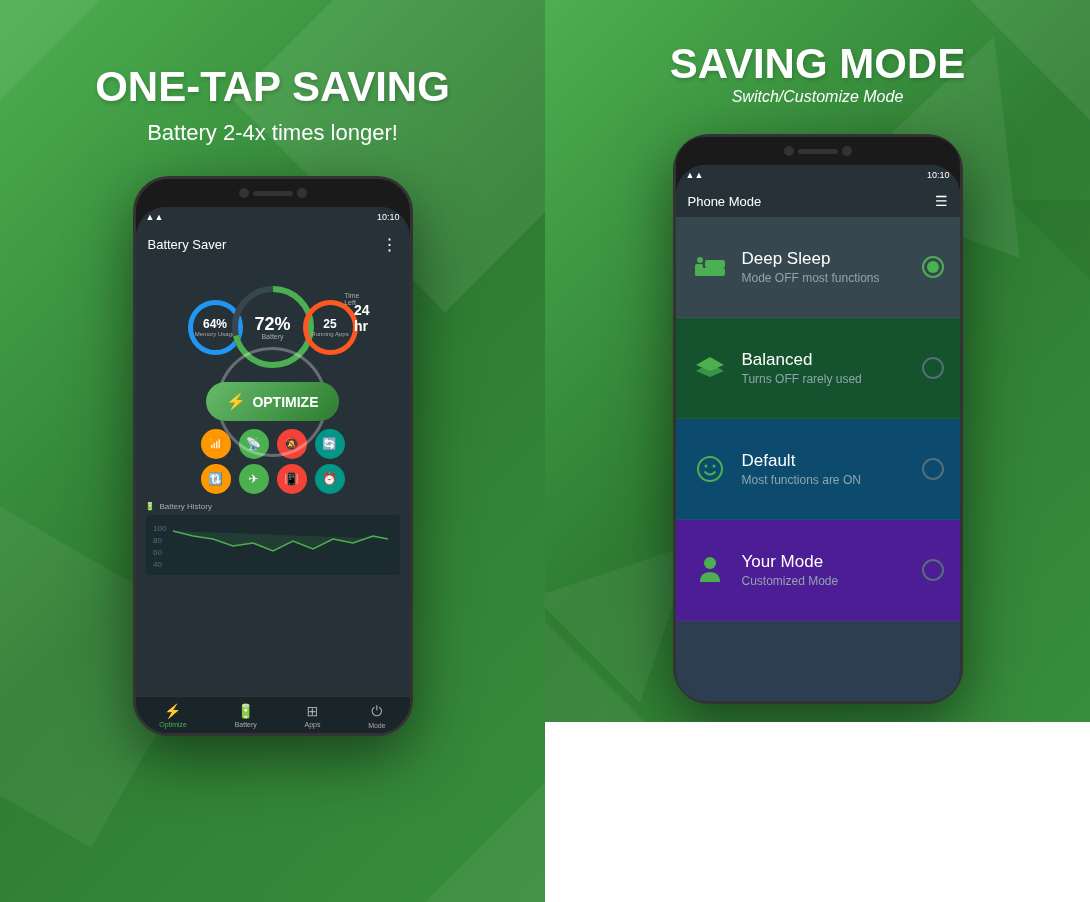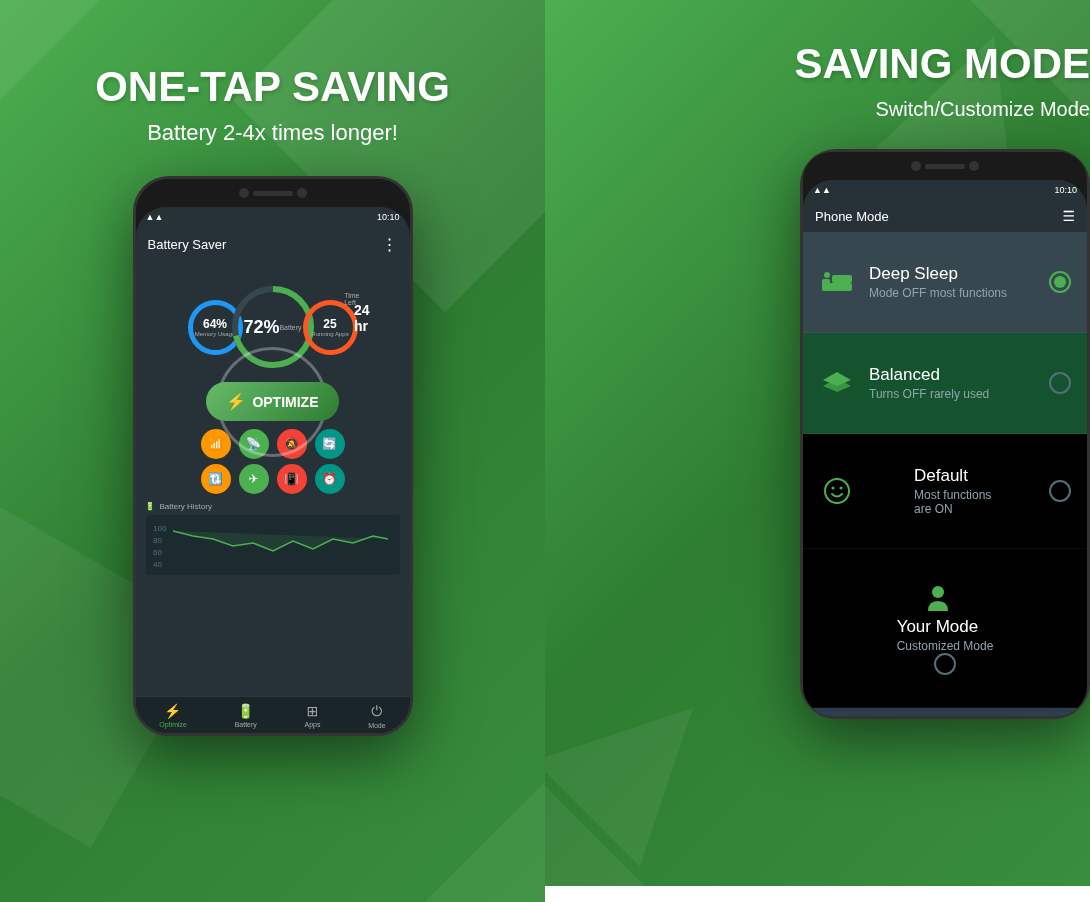--- a/index.html
+++ b/index.html
@@ -154,21 +154,21 @@
       width: 80px; height: 80px;
       border-radius: 50%;
       border: 6px solid transparent;
       border-top-color: #4caf50;
       border-right-color: #4caf50;
       border-bottom-color: #4caf50;
       position: relative;
       display: flex;
       align-items: center;
       justify-content: center;
-      flex-direction: row;
+      flex-direction: column;
     }
     .battery-pct {
       color: #fff;
       font-size: 18px;
       font-weight: 700;
       line-height: 1;
     }
     .battery-label {
       color: #aaa;
       font-size: 7px;
@@ -306,25 +306,25 @@
       gap: 2px;
     }
     .nav-icon { font-size: 14px; color: #aaa; }
     .nav-icon.active { color: #4caf50; }
     .nav-text { font-size: 7px; color: #aaa; }
     .nav-text.active { color: #4caf50; }
 
     
     .right-panel {
       width: 545px;
-      height: 886px;
+      height: 722px;
       background: linear-gradient(135deg, #4caf50 0%, #2e7d32 50%, #388e3c 100%);
       display: flex;
       flex-direction: column;
-      align-items: flex-end;
+      align-items: center;
       position: relative;
       overflow: hidden;
     }
     .right-panel::before {
       content: '';
       position: absolute;
       top: 30px; right: 30px;
       width: 200px; height: 200px;
       background: rgba(255,255,255,0.07);
       transform: rotate(20deg);
@@ -343,24 +343,24 @@
     .right-title {
       color: #fff;
       font-size: 42px;
       font-weight: 900;
       margin-top: 40px;
       z-index: 1;
       text-shadow: 1px 2px 4px rgba(0,0,0,0.2);
     }
     .right-subtitle {
       color: #fff;
-      font-size: 20px;
+      font-size: 16px;
       font-weight: 400;
-      margin-top: 10px;
       z-index: 1;
+      font-style: italic;
     }
 
     
     .phone-right {
       width: 290px;
       height: 570px;
       background: #1a1a1a;
       border-radius: 36px;
       margin-top: 28px;
       position: relative;
@@ -401,22 +401,22 @@
 
     .mode-item {
       display: flex;
       align-items: center;
       padding: 32px 16px;
       border-bottom: 1px solid rgba(255,255,255,0.05);
       position: relative;
     }
     .mode-item.active { background: #37474f; }
     .mode-item.balanced { background: #14532d; }
-    .mode-item.default-mode { background: #000000; gap: 45px; }
-    .mode-item.your-mode { background: #000000; flex-direction: column; }
+    .mode-item.default-mode { background: #0c4a6e; }
+    .mode-item.your-mode { background: #4c1d95; }
 
     .mode-icon {
       width: 36px; height: 36px;
       margin-right: 14px;
       display: flex;
       align-items: center;
       justify-content: center;
       font-size: 20px;
       flex-shrink: 0;
     }

